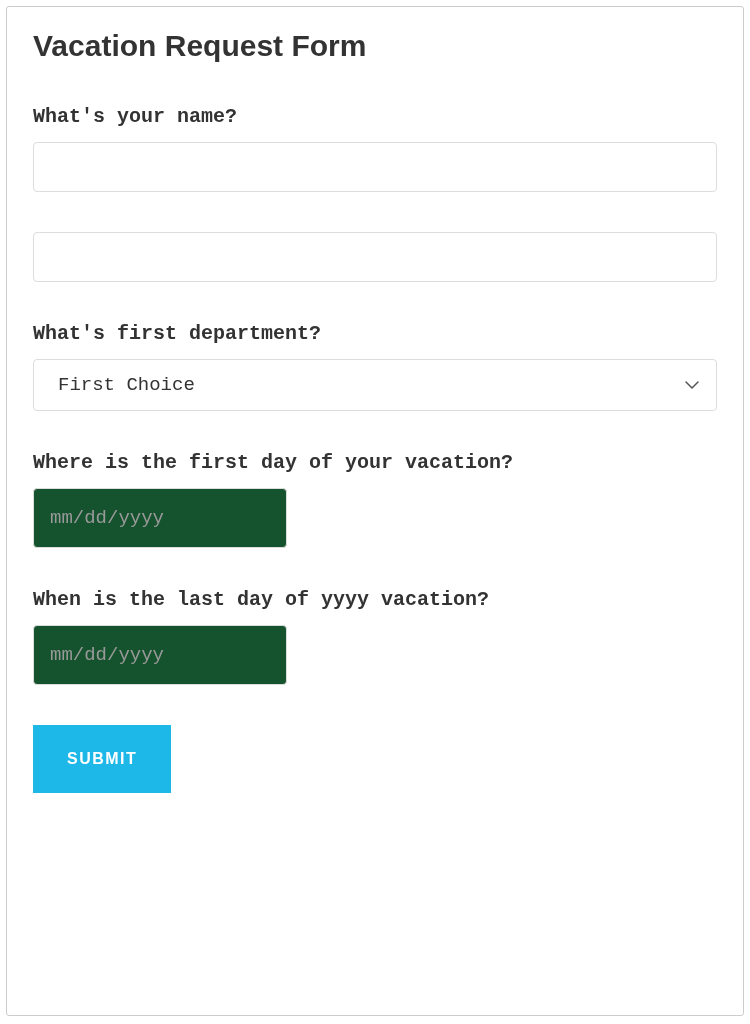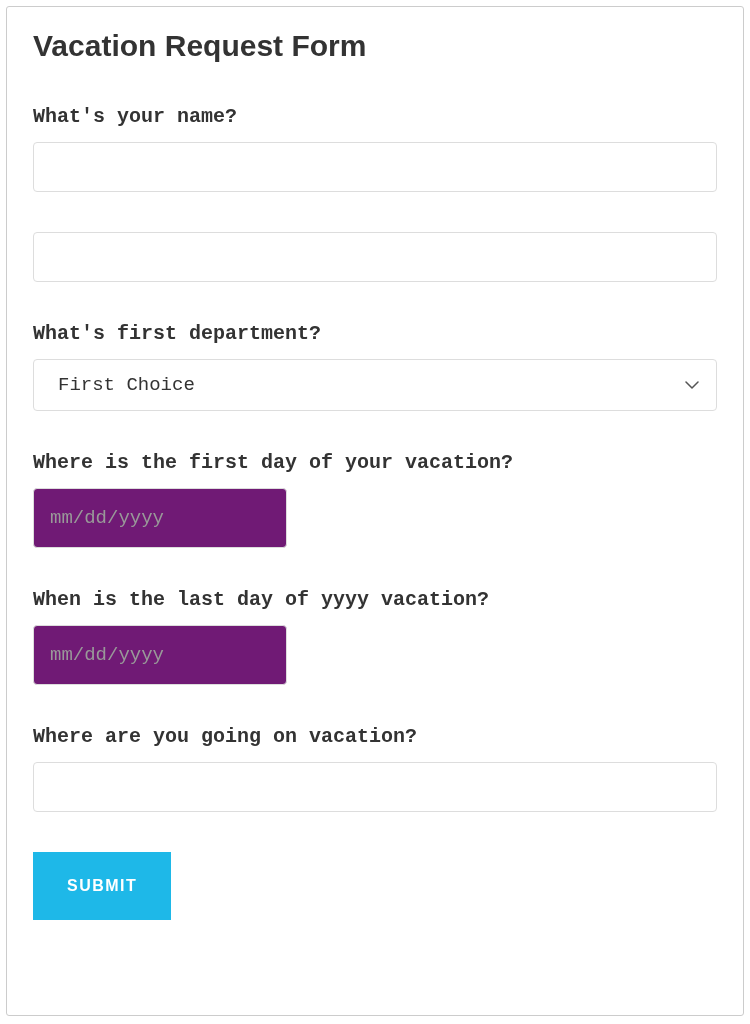--- a/index.html
+++ b/index.html
@@ -70,21 +70,21 @@
       top: 50%;
       transform: translateY(-50%);
       pointer-events: none;
     }
     .date-input {
       width: 254px;
       padding: 18px 16px;
       font-size: 19px;
       border: 1px solid #ddd;
       border-radius: 4px;
-      background: #701a75;
+      background: #14532d;
       color: #999;
       font-family: inherit;
     }
     .date-input::placeholder {
       color: #999;
     }
     .submit-button {
       background: #1eb8e8;
       color: #fff;
       border: none;
@@ -129,19 +129,15 @@
   <div class="form-group">
     <label class="form-label">Where is the first day of your vacation?</label>
     <input type="text" class="date-input" placeholder="mm/dd/yyyy" style="">
   </div>
 
   <div class="form-group">
     <label class="form-label">When is the last day of yyyy vacation?</label>
     <input type="text" class="date-input" placeholder="mm/dd/yyyy" style="">
   </div>
 
-  <div class="form-group">
-    <label class="form-label">Where are you going on vacation?</label>
-    <input type="text" class="form-input" style="">
-  </div>
 
   <button class="submit-button">SUBMIT</button>
 </div>
 
 </body></html>

